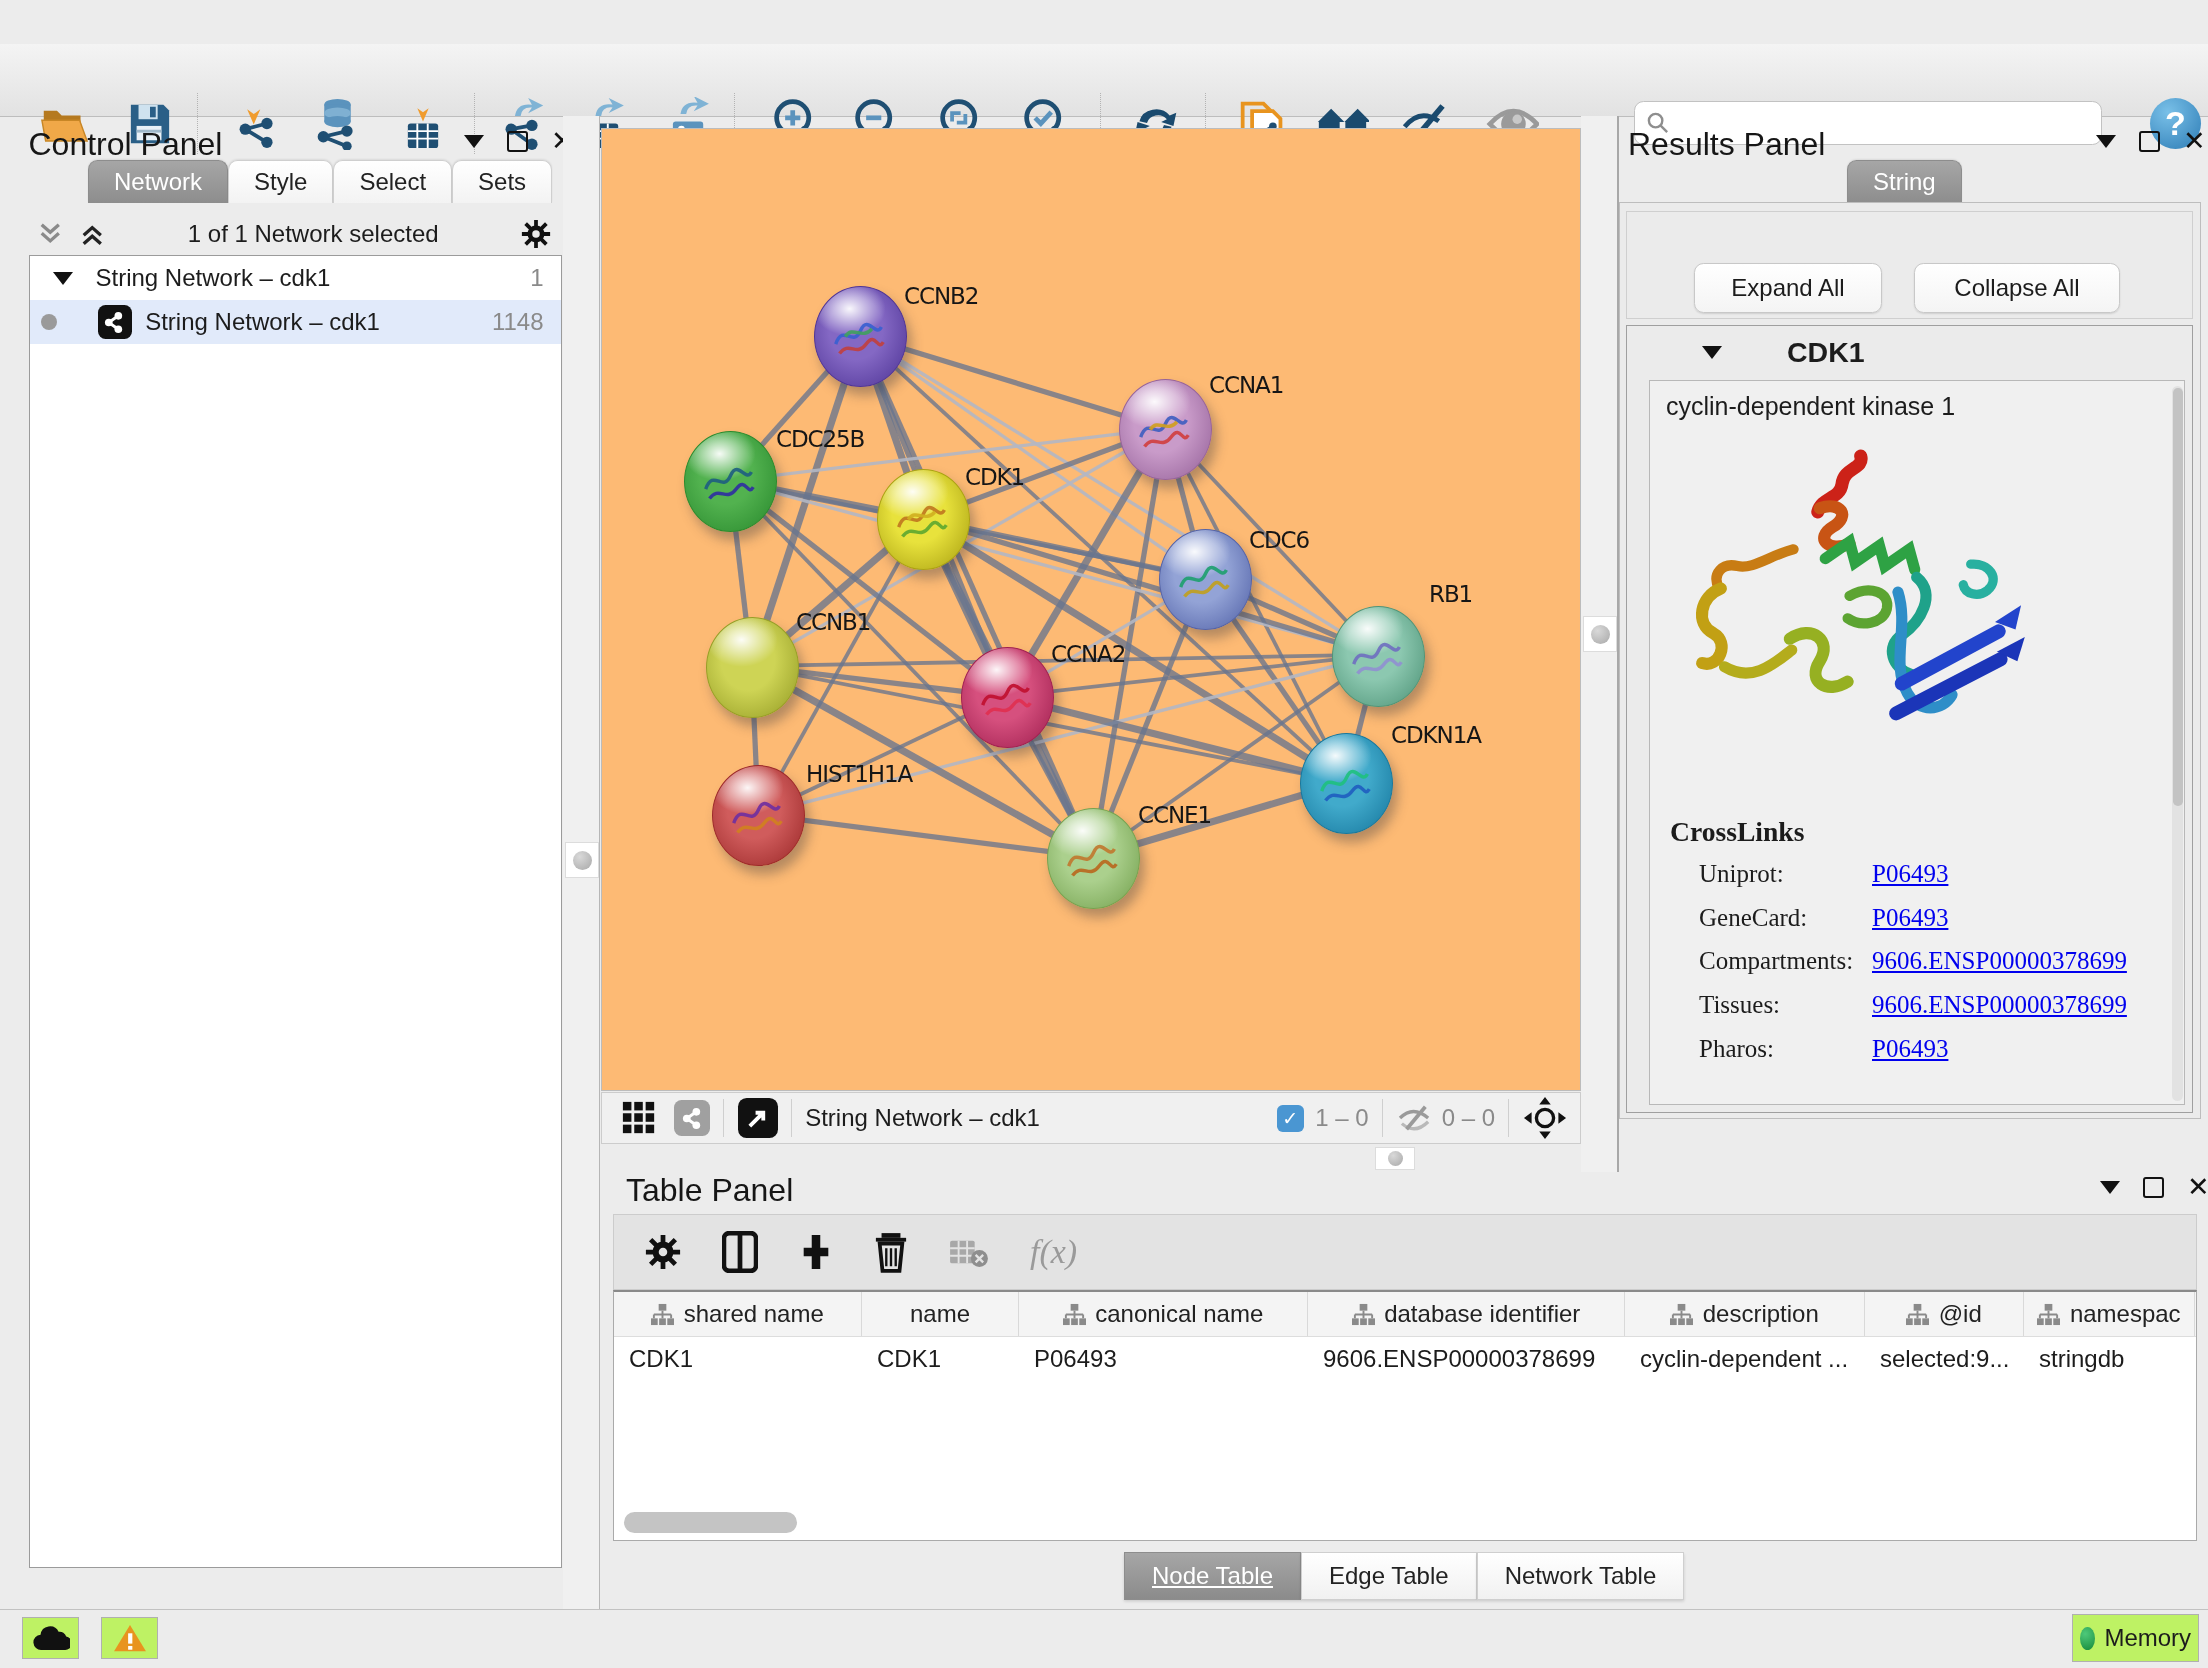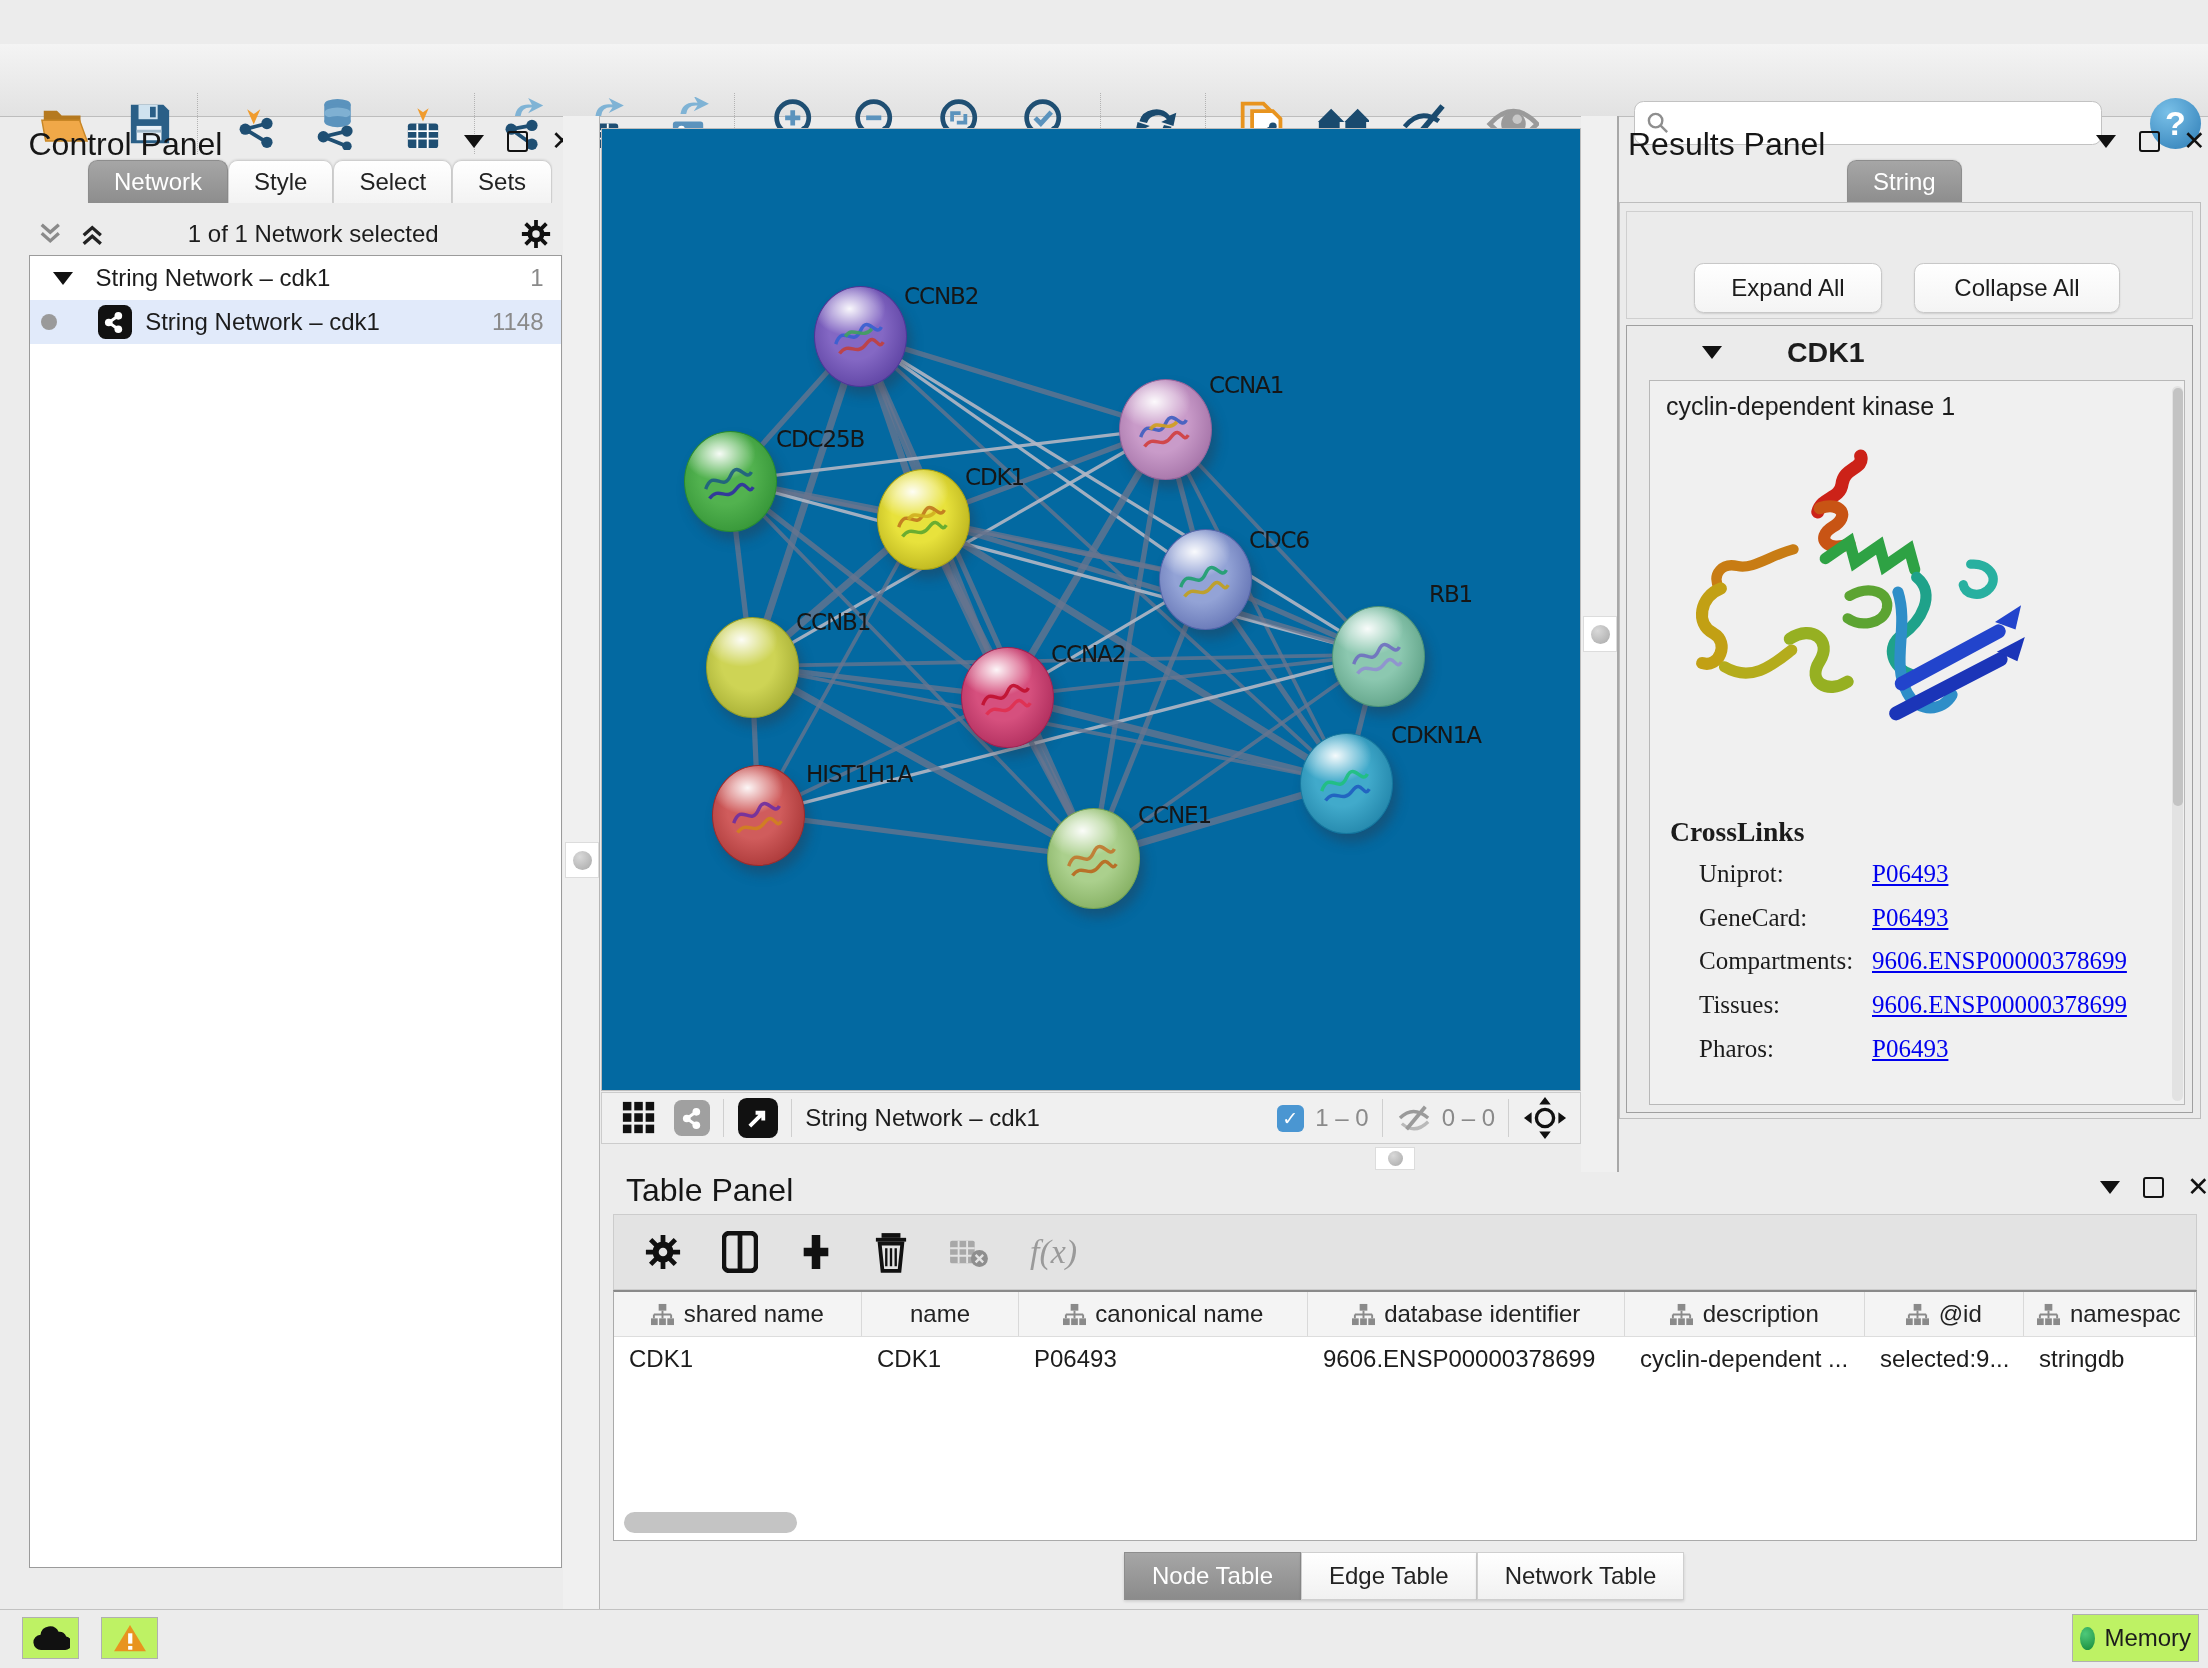--- a/index.html
+++ b/index.html
@@ -36,21 +36,21 @@
        border:1px solid #cfcfcf;border-bottom:none;border-radius:9.5px 9.5px 0 0;color:#222;
        box-shadow:0 -1px 1.9px rgba(0,0,0,.08);}
   .tab.active{background:linear-gradient(#a6a6a6,#8d8d8d);color:#fff;border-color:#8d8d8d;}
   
   #cp-list{left:28.5px;top:255px;width:533px;height:1313px;background:#fff;border:1.9px solid #9b9b9b;box-sizing:border-box;}
   .cp-row{position:relative;height:44px;display:flex;align-items:center;}
   .cp-row.sel{background:#e1eafa;}
   .graynum{color:#8a8a8a;}
   .shareicn{width:34px;height:34px;background:#111;border-radius:7.6px;display:flex;align-items:center;justify-content:center;}
   
-  #canvas{left:601px;top:128px;width:980px;height:963px;background:#0369a1;border:1px solid #bcbcbc;box-sizing:border-box;}
+  #canvas{left:601px;top:128px;width:980px;height:963px;background:#fdba74;border:1px solid #bcbcbc;box-sizing:border-box;}
   #edges{position:absolute;left:0;top:0;}
   .node{position:absolute;width:91px;height:99px;border-radius:50%;
         box-shadow:4.8px 8.6px 11.4px rgba(50,50,60,.35);}
   .node svg{position:absolute;left:13.3px;top:19px;}
   .nlabel{position:absolute;font-family:"DejaVu Sans",sans-serif;font-size:23px;letter-spacing:-1.1px;color:#161616;white-space:nowrap;}
   #netbar{left:601px;top:1092px;width:980px;height:52px;background:#f0f0f0;border:1px solid #cccccc;
           box-sizing:border-box;display:flex;align-items:center;}
   .nbsep{width:0;height:38px;border-left:1px solid #cfcfcf;margin:0 13.3px;}
   
   .split-v{background:#f0f0f0;}
@@ -76,21 +76,21 @@
             border-top:2.9px solid #8a8a8a;box-sizing:border-box;overflow:hidden;}
   #thead{display:flex;height:44px;background:#f4f4f4;border-bottom:1px solid #dddddd;align-items:center;}
   .th{display:flex;align-items:center;justify-content:center;gap:9.5px;height:100%;
       border-right:1px solid #d9d9d9;font-size:24px;color:#222;box-sizing:border-box;overflow:hidden;}
   #trow{display:flex;height:44px;align-items:center;}
   .td{padding-left:15px;font-size:24px;box-sizing:border-box;overflow:hidden;white-space:nowrap;}
   #hscroll{left:620px;top:1510px;width:1569px;height:25px;}
   #hthumb{position:absolute;left:3.8px;top:1.9px;width:173px;height:21px;border-radius:10.5px;background:#c4c4c4;}
   .bot-tab{height:46px;line-height:46px;padding:0 27px;background:linear-gradient(#ffffff,#f1f1f1);
            border:1px solid #cfcfcf;color:#222;font-size:24px;box-shadow:0 1.9px 2.9px rgba(0,0,0,.15);}
-  .bot-tab.active{background:linear-gradient(#a6a6a6,#8b8b8b);color:#fff;border-color:#8d8d8d;}
+  .bot-tab.active{background:linear-gradient(#a6a6a6,#8b8b8b);color:#fff;border-color:#8d8d8d;text-decoration:underline;}
   
   #statusbar{left:0;top:1609px;width:2208px;height:59px;background:#ececec;border-top:1px solid #c2c2c2;}
   .sbtn{top:1617px;height:42px;background:#bef264;border:1.9px solid #b0b0b0;display:flex;
         align-items:center;justify-content:center;box-sizing:border-box;}
 </style>
 </head>
 <body>
 
 <div id="app">
 

